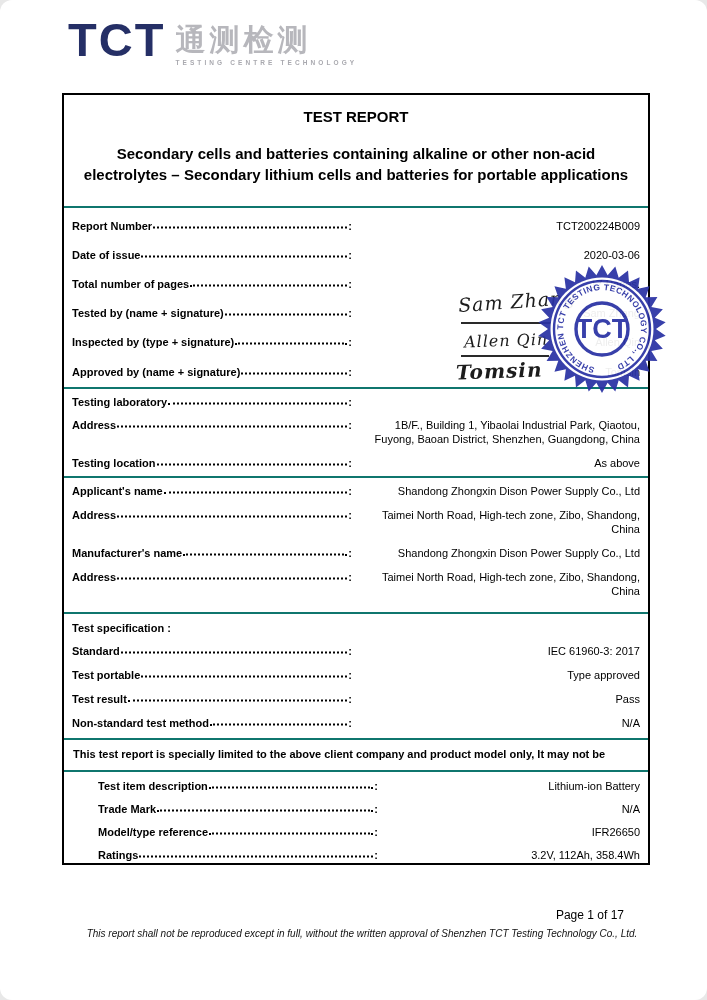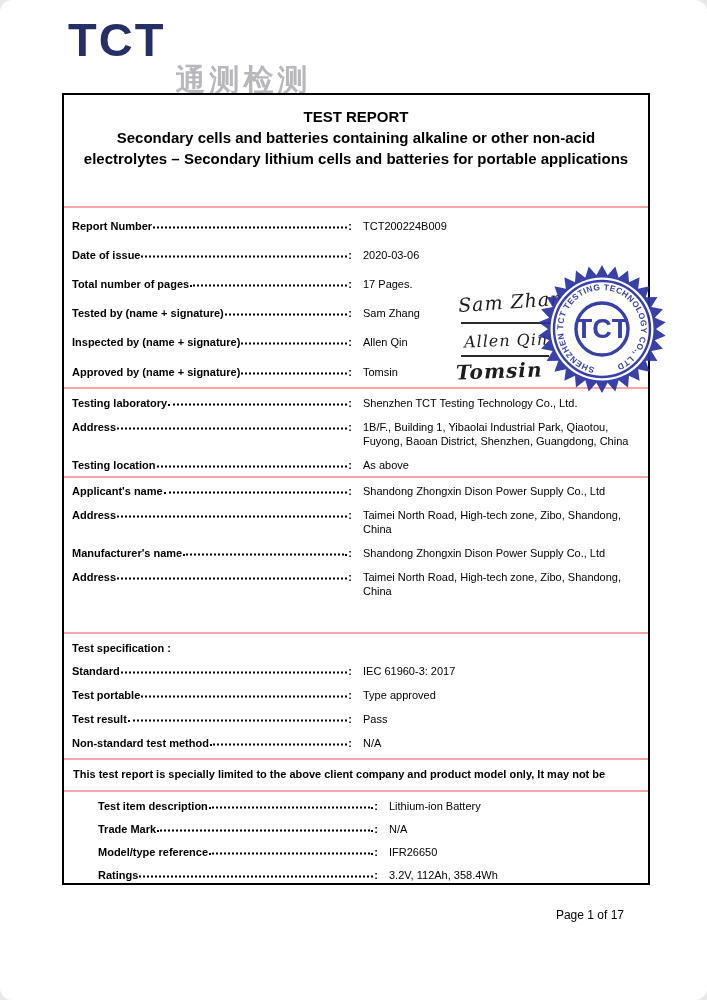--- a/index.html
+++ b/index.html
@@ -11,56 +11,56 @@
     border-radius:12px;
   }
 
   
   .logo { position:absolute; left:68px; top:16px; display:flex; align-items:flex-start; }
   .logo-tct {
     font-size:47px; font-weight:bold; color:#252f66; letter-spacing:2px;
     line-height:48px; font-family:"Liberation Sans", sans-serif;
   }
   .logo-right { margin-left:10px; padding-top:9px; }
-  .logo-cn { font-size:30px; color:#b7b7bc; letter-spacing:4px; line-height:30px; font-weight:bold;margin-top:40px; }
+  .logo-cn { font-size:30px; color:#b7b7bc; letter-spacing:4px; line-height:30px; font-weight:bold; }
   .logo-sub { font-size:6.5px; color:#a9a9af; letter-spacing:3.1px; margin-top:4px; font-weight:bold; }
 
   
   .doc-table {
     position:absolute; left:62px; top:93px; width:588px;
     border:2px solid #000; background:#fff; font-size:11px;
   }
-  .sec { border-bottom:2px solid #fca5a5; overflow:hidden; }
+  .sec { border-bottom:2px solid #0f766e; overflow:hidden; }
   .sec:last-child { border-bottom:none; }
 
   .sec-header { height:113px; text-align:center; padding-top:13px; }
   .hdr1 { font-size:15px; font-weight:bold; }
   .hdr2 { font-size:14px; font-weight:bold; margin-top:7px; }
-  .hdr3 { font-size:15px; font-weight:bold; margin-top:2px; line-height:21px; padding:0 10px; }
+  .hdr3 { font-size:15px; font-weight:bold; margin-top:18px; line-height:21px; padding:0 10px; }
 
   .sec-report { height:181px; padding-top:3px; }
   .sec-lab { height:89px; padding-top:2px; }
-  .sec-applicant { height:156px; padding-top:1px; }
+  .sec-applicant { height:136px; padding-top:1px; }
   .sec-spec { height:126px; padding-top:2px; }
   .sec-disclaimer { height:32px; padding:3px 9px 0 9px; }
   .sec-item { height:91px; padding-top:2px;padding-left:26px; }
 
   .row { display:flex; align-items:baseline; padding:7px 8px; }
   .sec-report .row { padding:7.6px 8px; }
   .sec-lab .row, .sec-applicant .row, .sec-spec .row { padding:5px 8px; }
   .sec-item .row { padding:4.6px 8px; }
 
   .lwrap { width:280px; min-width:280px; display:flex; align-items:baseline; }
   .lbl { font-weight:bold; white-space:nowrap; }
   .leader {
     flex:1; min-width:8px; height:0; align-self:flex-end;
     border-bottom:2px dotted #000; transform:translateY(-3.5px); margin:0 1px;
   }
   .colon { font-weight:bold; }
-  .val { flex:1; padding-left:11px; line-height:14px; }
+  .val { flex:1; padding-left:11px; line-height:14px;text-align:right; }
 
   .spec-heading { font-weight:bold; padding:6px 8px 5px 8px; }
   .disclaimer-text { font-weight:bold; line-height:22px; font-size:11px; }
 
   
   .sig {
     position:absolute; font-family:"DejaVu Serif", serif; font-style:italic;
     color:#1c1c1c; white-space:nowrap; z-index:2; letter-spacing:1px;
   }
   .sig-sam    { left:458px; top:290px; font-size:19px; transform:rotate(-4deg); }
@@ -128,21 +128,21 @@
       <div class="row">
         <div class="lwrap">
             <span class="lbl">Tested by (name + signature)</span>
             <span class="leader"></span>
             <span class="colon">:</span>
           </div>
         <div class="val">Sam Zhang</div>
       </div>
       <div class="row">
         <div class="lwrap">
-            <span class="lbl">Inspected  by (name + signature)</span>
+            <span class="lbl">Inspected  by (type + signature)</span>
             <span class="leader"></span>
             <span class="colon">:</span>
           </div>
         <div class="val">Allen Qin</div>
       </div>
       <div class="row">
         <div class="lwrap">
             <span class="lbl">Approved by (name + signature)</span>
             <span class="leader"></span>
             <span class="colon">:</span>
@@ -151,21 +151,20 @@
       </div>
     </div>
 
     <div class="sec sec-lab">
       <div class="row">
         <div class="lwrap">
             <span class="lbl">Testing laboratory</span>
             <span class="leader"></span>
             <span class="colon">:</span>
           </div>
-        <div class="val">Shenzhen TCT Testing Technology Co., Ltd.</div>
       </div>
       <div class="row">
         <div class="lwrap">
             <span class="lbl">Address</span>
             <span class="leader"></span>
             <span class="colon">:</span>
           </div>
         <div class="val">1B/F., Building 1, Yibaolai Industrial Park, Qiaotou, Fuyong, Baoan District, Shenzhen, Guangdong, China</div>
       </div>
       <div class="row">
@@ -304,14 +303,15 @@
     <defs>
       <path id="ringpath" d="M 65,104 A 39,39 0 1 1 65.02,104" fill="none"></path>
     </defs>
     <text font-family="Liberation Sans, sans-serif" font-size="8.4" font-weight="bold" fill="#2a32a4" letter-spacing="0.5">
       <textPath href="#ringpath" startOffset="3%">SHENZHEN TCT TESTING TECHNOLOGY CO., LTD</textPath>
     </text>
     <text x="65" y="74" text-anchor="middle" font-family="Liberation Sans, sans-serif" font-size="27" font-weight="bold" fill="#2a32a4">TCT</text>
   </svg>
 
   <div class="page-num">Page 1 of 17</div>
+  <div class="footer-note">This report shall not be reproduced except in full, without the written approval of Shenzhen TCT Testing Technology Co., Ltd.</div>
 
 </div>
 
 </body></html>

